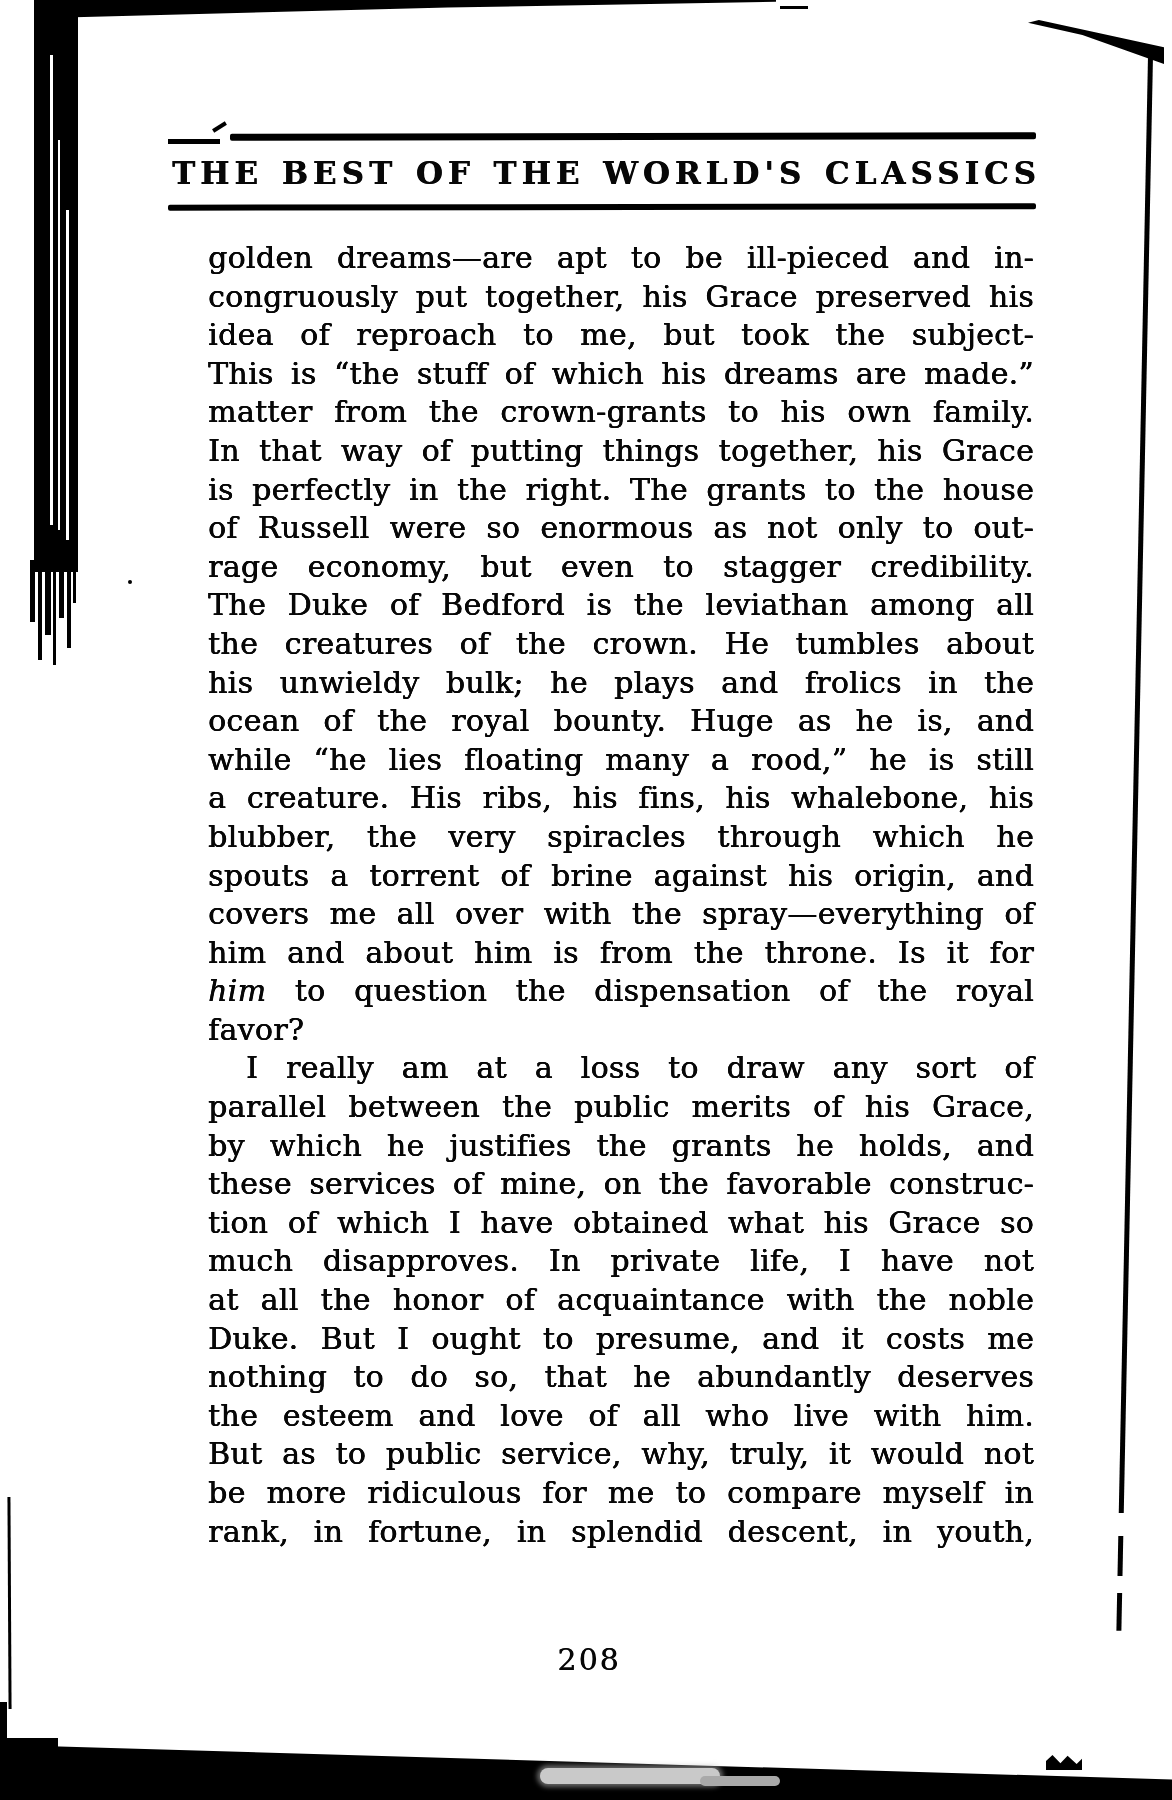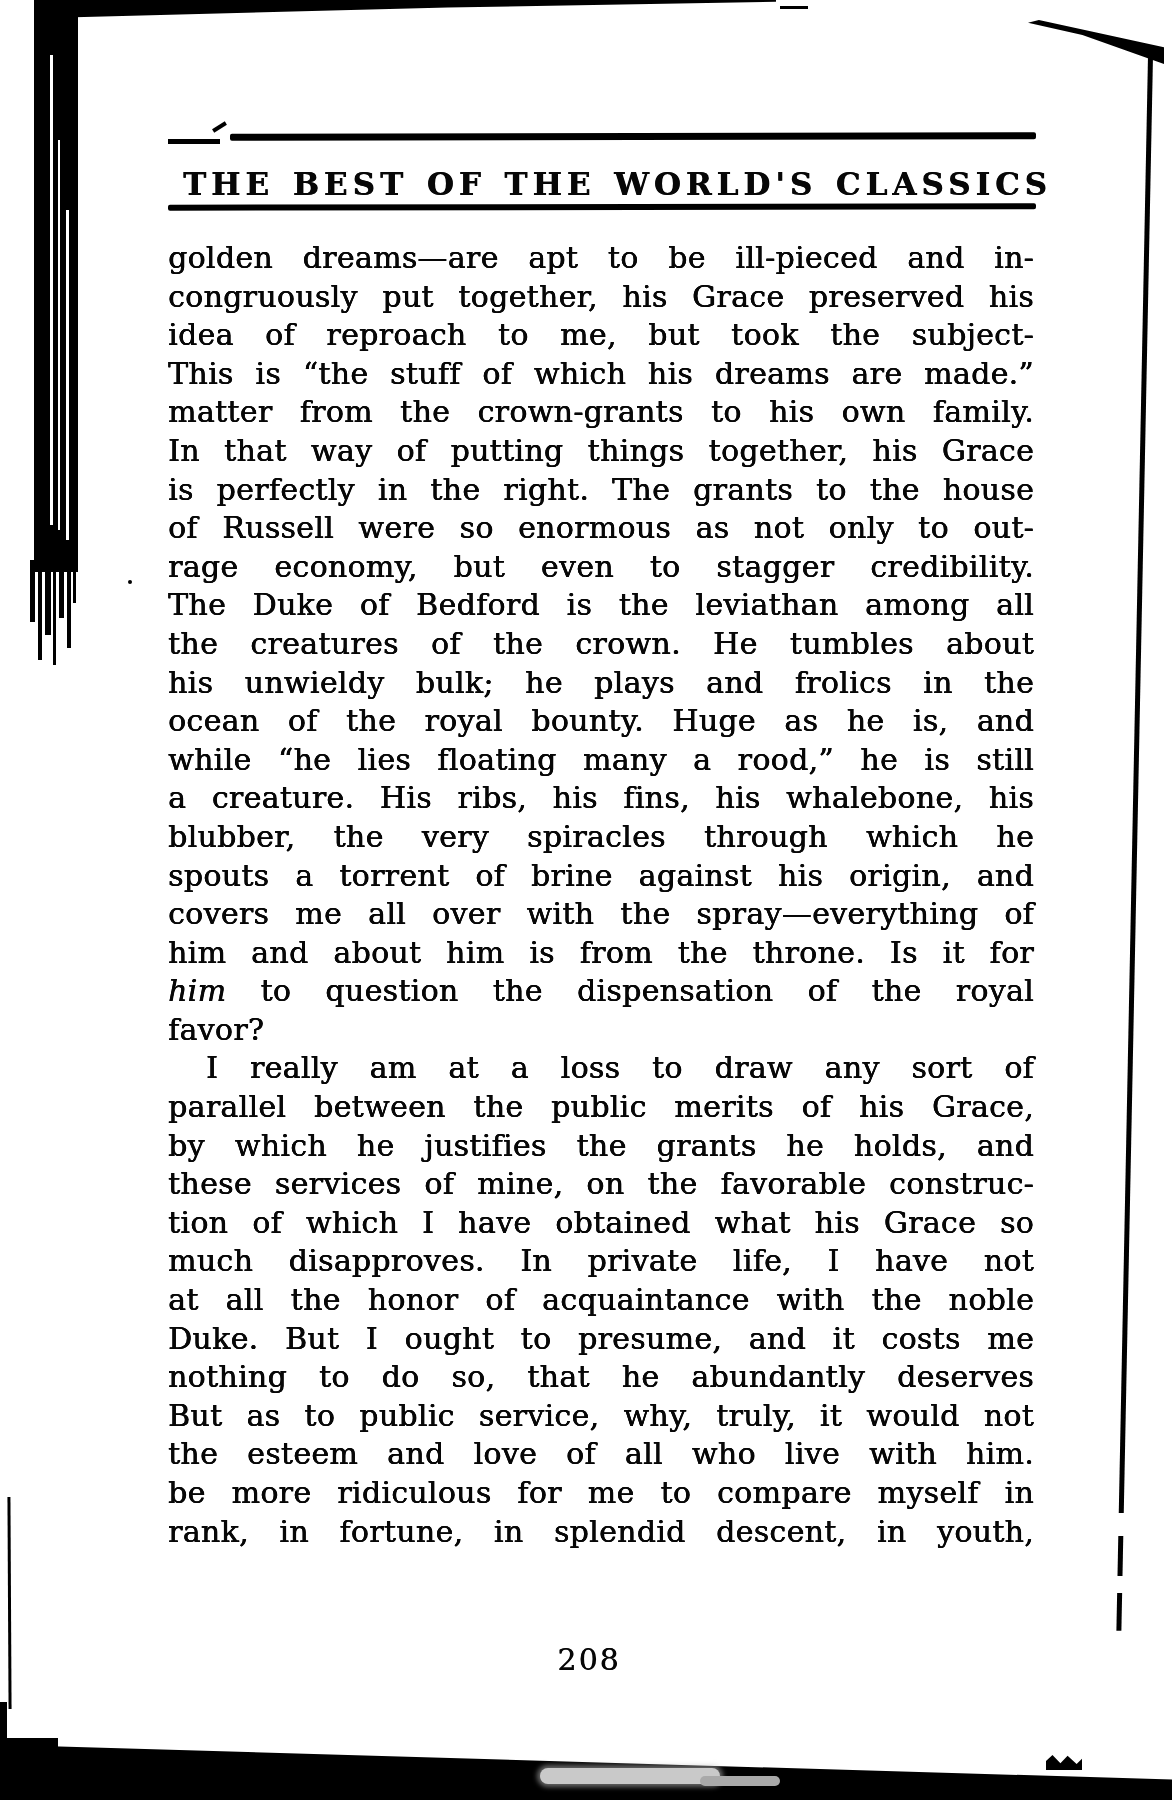--- a/index.html
+++ b/index.html
@@ -31,32 +31,32 @@
   .brnotch{left:1046px;top:1755px;width:36px;height:15px;
     clip-path:polygon(0 40%,18% 0,40% 55%,60% 5%,85% 60%,100% 25%,100% 100%,0 100%);}
   .speck{border-radius:50%;}
   
   .rule{position:absolute;background:#000;}
   .rule-top-main{left:230px;top:133px;width:806px;height:7px;transform:rotate(-.12deg);border-radius:2px;}
   .rule-top-short{left:168px;top:139px;width:52px;height:5px;}
   .rule-top-tick{left:212px;top:125px;width:15px;height:4px;transform:rotate(-32deg);}
   .rule-bottom{left:168px;top:204px;width:868px;height:6px;transform:rotate(-.1deg);border-radius:2px;}
   .title{
-    position:absolute;left:168px;top:149px;width:869px;margin:15px;
+    position:absolute;left:168px;top:149px;width:869px;margin:4px;
     font-size:31px;font-weight:bold;letter-spacing:5px;line-height:40px;
     text-align:justify;text-align-last:justify;white-space:nowrap;
     text-shadow:.5px 0 0 currentColor;
   }
   
   .body-text{
     position:absolute;left:168px;top:239px;width:866px;
     font-size:30px;line-height:38.6px;letter-spacing:.3px;word-spacing:4px;
     text-shadow:.45px 0 0 currentColor,0 .3px 0 currentColor;
   }
-  .line{text-align:justify;text-align-last:justify;height:38.6px;overflow:visible;}
+  .line{text-align:justify;text-align-last:justify;height:38.6px;overflow:visible;margin-left:40px;}
   .line.flush{text-align:left;text-align-last:left;}
   .line.indent{text-indent:38px;}
   .line em{font-style:italic;}
   
   .pagenum{
     position:absolute;left:156px;top:1642px;width:866px;text-align:center;
     font-size:30px;letter-spacing:2px;text-shadow:.45px 0 0 currentColor;
   }
 </style>
 </head>
@@ -122,21 +122,21 @@
       <div class="line flush"><span>favor?</span></div>
       <div class="line indent"><span>I really am at a loss to draw any sort of</span></div>
       <div class="line"><span>parallel between the public merits of his Grace,</span></div>
       <div class="line"><span>by which he justifies the grants he holds, and</span></div>
       <div class="line"><span>these services of mine, on the favorable construc-</span></div>
       <div class="line"><span>tion of which I have obtained what his Grace so</span></div>
       <div class="line"><span>much disapproves.  In private life, I have not</span></div>
       <div class="line"><span>at all the honor of acquaintance with the noble</span></div>
       <div class="line"><span>Duke.  But I ought to presume, and it costs me</span></div>
       <div class="line"><span>nothing to do so, that he abundantly deserves</span></div>
+      <div class="line"><span>the esteem and love of all who live with him.</span></div>
       <div class="line"><span>But as to public service, why, truly, it would not</span></div>
-      <div class="line"><span>the esteem and love of all who live with him.</span></div>
       <div class="line"><span>be more ridiculous for me to compare myself in</span></div>
       <div class="line"><span>rank, in fortune, in splendid descent, in youth,</span></div>
     </div>
 
   <div class="pagenum">208</div>
 
 </div>
 
 </body></html>

